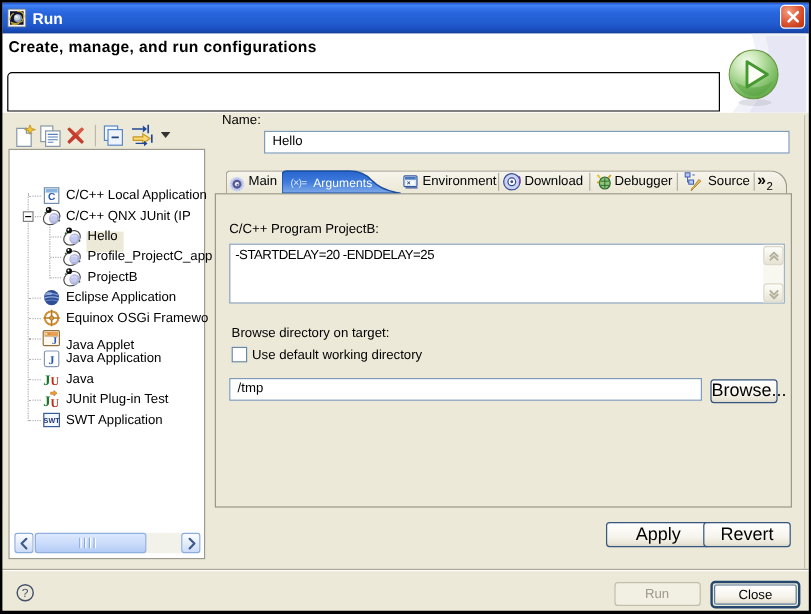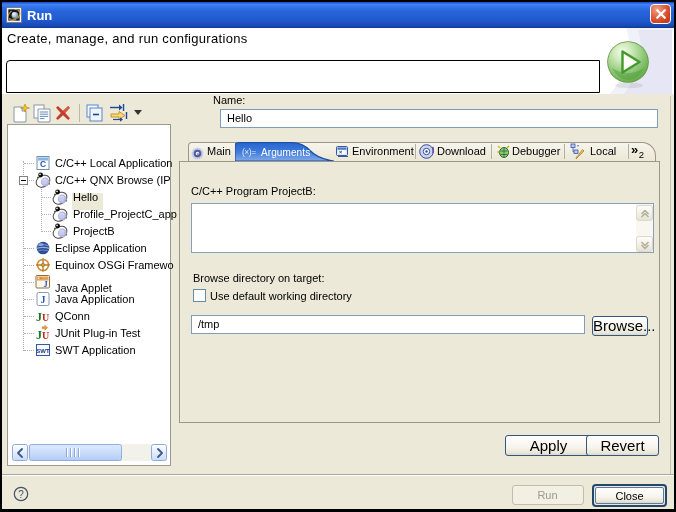--- a/index.html
+++ b/index.html
@@ -11,35 +11,35 @@
 #frame { left:0; top:0; width:676px; height:512px; border:2px solid #000; border-bottom-width:3px; z-index:50; pointer-events:none; }
 
 #title { left:2px; top:2px; width:672px; height:26px;
  background:linear-gradient(180deg,#1444c0 0%,#2f6ae9 5%,#4182f4 10%,#3272e8 20%,#2763da 38%,#2360d4 55%,#205ace 70%,#1b4fc0 85%,#1545ab 95%,#0f3890 100%); }
 #title .txt { position:absolute; left:25px; top:6px; color:#fff; font-size:13px; font-weight:bold; }
 #closebtn { position:absolute; right:3px; top:2px; width:21px; height:20px; border:1.4px solid #fff; border-radius:4px;
  background:radial-gradient(circle at 32% 25%,#f0a182 0%,#e4674a 38%,#d04420 70%,#b53412 100%); }
 #closebtn svg { position:absolute; left:2.5px; top:2px; }
 
 #header { left:2px; top:28px; width:672px; height:66px; background:#fff; }
-#hmsg { position:absolute; left:5px; top:2.5px; font-size:13px; font-weight:normal; letter-spacing:0.3px; }
+#hmsg { position:absolute; left:5px; top:2.5px; font-size:13px; font-weight:bold; letter-spacing:0.3px; }
 #hbox { position:absolute; left:4px; top:32px; width:594px; height:33px; background:#fff; border:1px solid #000; border-radius:4px 0 0 0; }
 
 
 #toolbar { left:10px; top:103px; width:150px; height:20px; }
 
 #lpanel { left:6.5px; top:124px; width:164.5px; height:342px; background:#fff; border:1px solid #9c9a8c; }
 #filter { position:absolute; left:5px; top:6.5px; width:126px; height:19px; border:1px solid #7f9db9; background:#fff; font-size:11px; padding-left:3px; line-height:18px; letter-spacing:0.3px; }
 .trow { position:absolute; height:17px; font-size:11px; line-height:17px; white-space:nowrap; }
 .ticon { position:absolute; width:16px; height:16px; top:0px; }
 #hsel { position:absolute; left:64.5px; top:67.5px; width:31px; height:17px; background:#ece9d8; }
 
 #hscroll { position:absolute; left:4px; top:318.5px; width:155px; height:17px; }
 
-#namelbl { left:185px; top:94px;margin-left:28px; }
+#namelbl { left:185px; top:94px; }
 #nameinput { left:220px; top:109px; width:438px; height:19px; border:1px solid #7f9db9; background:#fff; font-size:11px; line-height:17px; padding-left:6px; }
 
 #folder { left:179px; top:161px; width:481px; height:262px; border:1px solid #9b988b; background:#ece9d8; }
 #tabbar { left:188px; top:142px; width:468px; height:19px; border:1px solid #9b988b; border-bottom:none; border-radius:4px 14px 0 0; background:linear-gradient(180deg,#f7f5ec 0%,#ece9d8 85%); }
 .tab { position:absolute; top:142px; height:19px; font-size:11px; line-height:19px; white-space:nowrap; z-index:3; }
 .tsep { position:absolute; top:144px; width:1px; height:15px; background:#b3b1a4; z-index:3; }
 
 #ta { left:191px; top:203px; width:463px; height:50px; background:#fff; border:1px solid #8aa0b8; font-size:11px; }
 #tmpin { left:191px; top:315px; width:394px; height:19px; background:#fff; border:1px solid #7f9db9; font-size:11px; line-height:17px; padding-left:6px; }
 .btn { position:absolute; border:1px solid #35567e; border-radius:3px; background:linear-gradient(180deg,#ffffff 0%,#f6f4ec 60%,#eae6d8 88%,#dcd8c8 100%); font-size:15px; text-align:center; color:#000; }
@@ -218,29 +218,29 @@
     <svg class="ticon" style="left:27px;top:200px" viewBox="0 0 16 16">
         <text x="1" y="13.5" font-size="12" font-weight="bold" fill="#187828" font-family="Liberation Serif,serif">J</text>
         <text x="7" y="14" font-size="10" font-weight="bold" fill="#c02818" font-family="Liberation Serif,serif">U</text>
         <path d="M7 3 L10 3 L10 1.5 L13 4 L10 6.5 L10 5 L7 5 Z" fill="#f0a030" stroke="#b06810" stroke-width="0.5" transform="scale(0.9) translate(1,-1)"></path>
       </svg>
     <svg class="ticon" style="left:27px;top:217px" viewBox="0 0 16 16">
         <rect x="1.5" y="2.5" width="13" height="11" fill="#f4f8ff" stroke="#3858a0"></rect>
         <text x="8" y="10.5" font-size="6" font-weight="bold" fill="#203880" text-anchor="middle" font-family="Liberation Sans">SWT</text>
       </svg>
     <div class="trow" style="left:47.5px;top:30px">C/C++ Local Application</div>
-    <div class="trow" style="left:47.5px;top:47px">C/C++ QNX Browse (IP</div>
+    <div class="trow" style="left:47.5px;top:47px">C/C++ QNX JUnit (IP</div>
     <div class="trow" style="left:65.5px;top:64px">Hello</div>
     <div class="trow" style="left:65.5px;top:81px">Profile_ProjectC_app</div>
     <div class="trow" style="left:65.5px;top:98px">ProjectB</div>
     <div class="trow" style="left:47.5px;top:115px">Eclipse Application</div>
     <div class="trow" style="left:47.5px;top:132px">Equinox OSGi Framewo</div>
     <div class="trow" style="left:47.5px;top:155px">Java Applet</div>
     <div class="trow" style="left:47.5px;top:166px">Java Application</div>
-    <div class="trow" style="left:47.5px;top:183px">QConn</div>
+    <div class="trow" style="left:47.5px;top:183px">Java</div>
     <div class="trow" style="left:47.5px;top:200px">JUnit Plug-in Test</div>
     <div class="trow" style="left:47.5px;top:217px">SWT Application</div>
   </div>
   <div id="hscroll">
     <div class="abs sbtn" style="left:0;top:0"><svg width="15" height="16" viewBox="0 0 15 16">
           <path d="M9 4 L5 8 L9 12" stroke="#3a5a88" stroke-width="1.8" fill="none" stroke-linecap="round" stroke-linejoin="round"></path>
         </svg></div>
     <div class="abs" style="left:16px;top:0;width:123px;height:17px;background:#f2f1ea"></div>
     <div class="abs sthumb" style="left:17px;top:0;width:93px;height:17px"></div>
     <svg class="abs" style="left:52px;top:4px" width="18" height="9" viewBox="0 0 18 9">
@@ -306,26 +306,27 @@
     <circle cx="3" cy="3" r="1" fill="#f0d048"></circle>
   </svg>
   <div class="tab lbl" style="left:512px">Debugger</div>
   <div class="tsep" style="left:564px"></div>
   <svg class="abs" style="left:570px;top:143px;z-index:3" width="16" height="17" viewBox="0 0 16 17">
     <rect x="1" y="1" width="4" height="3.5" fill="#b8c8f0" stroke="#3858b0" stroke-width="0.8"></rect>
     <rect x="4" y="7" width="4" height="3.5" fill="#b8c8f0" stroke="#3858b0" stroke-width="0.8"></rect>
     <path d="M3 4.5 L3 8.8 L4 8.8 M7 2.8 L9 2.8" stroke="#3858b0" stroke-width="0.8" fill="none"></path>
     <path d="M14 8 L8 14 L6.5 15.5 L6 16 L6.5 14 L8 12.5 L12.5 6.5 Z" fill="#e8c060" stroke="#a07820" stroke-width="0.7"></path>
   </svg>
-  <div class="tab lbl" style="left:590px">Local</div>
+  <div class="tab lbl" style="left:590px">Source</div>
   <div class="tsep" style="left:628px"></div>
   <div class="tab" style="left:631px;top:140px;font-weight:bold;font-size:13px">»<span style="font-size:9.5px;font-weight:normal;position:relative;top:4px;left:0.5px">2</span></div>
 </div>
 <div class="abs lbl" style="left:191px;top:185px">C/C++ Program ProjectB:</div>
 <div class="abs" id="ta">
+    <div style="padding:3px 4px;letter-spacing:-0.4px">-STARTDELAY=20 -ENDDELAY=25</div>
   <div class="abs" style="right:0;top:0;width:17.5px;height:48px;background:#f8f7f0">
     <div class="abs tabtn" style="left:0.5px;top:0.5px"><svg width="16" height="16" viewBox="0 0 16 16">
           <path d="M4.5 8 L8 4.5 L11.5 8 M4.5 11 L8 7.5 L11.5 11" stroke="#b4b09e" stroke-width="1.6" fill="none" stroke-linejoin="round"></path>
         </svg></div>
     <div class="abs tabtn" style="left:0.5px;bottom:0.5px"><svg width="16" height="16" viewBox="0 0 16 16">
           <path d="M4.5 5 L8 8.5 L11.5 5 M4.5 8 L8 11.5 L11.5 8" stroke="#b4b09e" stroke-width="1.6" fill="none" stroke-linejoin="round"></path>
         </svg></div>
   </div>
 </div>
 <div class="abs lbl" style="left:193px;top:272px">Browse directory on target:</div>

